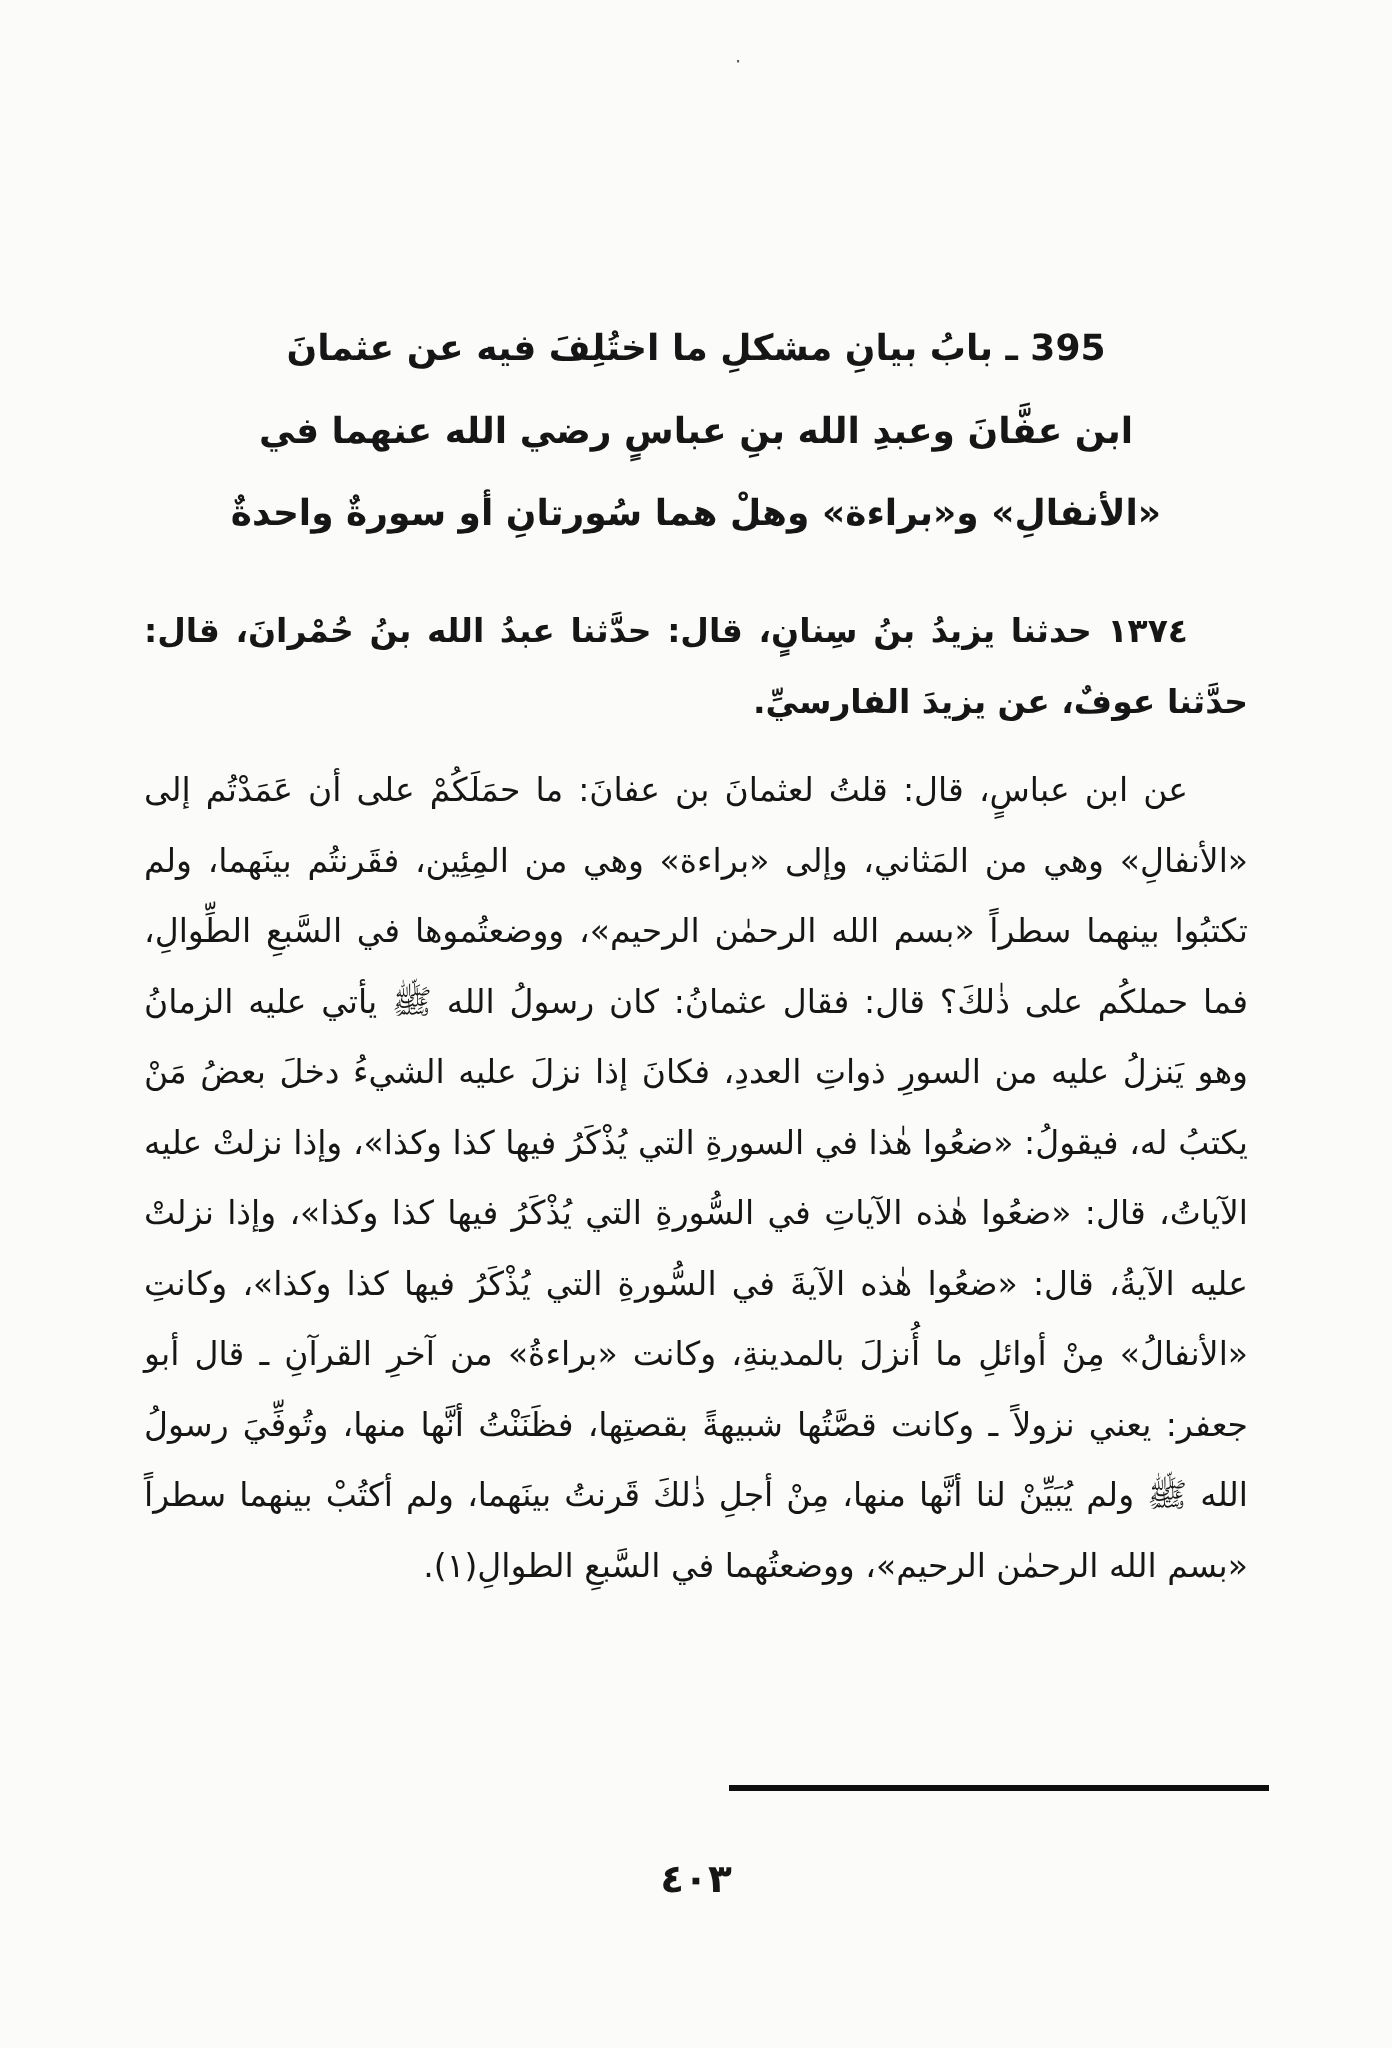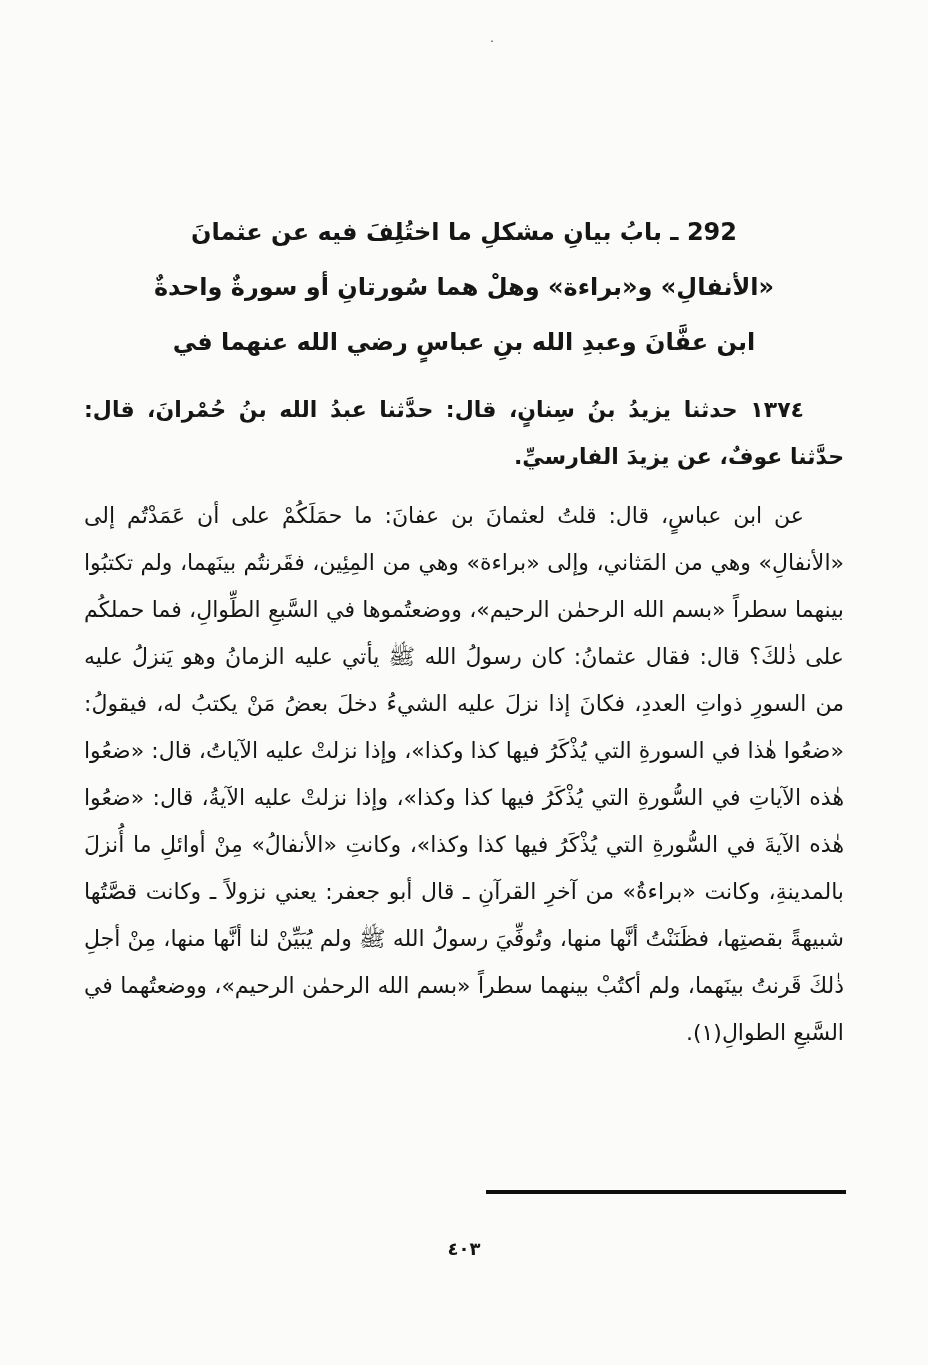--- a/index.html
+++ b/index.html
@@ -46,21 +46,21 @@
     top: 386px;
     right: 84px;
     left: 84px;
     height: 798px;
     overflow: hidden;
     font-size: 22px;
     line-height: 47px;
     text-align: justify;
   }
   .content p {
-    margin: 0;
+    margin: 12px;
     text-indent: 40px;
   }
   .content p.isnad {
     font-weight: bold;
     margin-bottom: 12px;
   }
   .footnote-rule {
     position: absolute;
     top: 1190px;
     right: 82px;
@@ -77,35 +77,35 @@
     line-height: 30px;
     text-align: justify;
   }
   .page-number {
     position: absolute;
     top: 1238px;
     left: 0;
     right: 0;
     text-align: center;
     font-weight: bold;
-    font-size: 18px;
+    font-size: 26px;
     letter-spacing: 2px;
   }
 </style>
 </head>
 <body>
 
 <div class="page">
 
   <div class="top-mark">·</div>
 
   <div class="heading">
-    <div class="h-line">292 ـ بابُ بيانِ مشكلِ ما اختُلِفَ فيه عن عثمانَ</div>
+    <div class="h-line">395 ـ بابُ بيانِ مشكلِ ما اختُلِفَ فيه عن عثمانَ</div>
+    <div class="h-line">ابن عفَّانَ وعبدِ الله بنِ عباسٍ رضي الله عنهما في</div>
     <div class="h-line">«الأنفالِ» و«براءة» وهلْ هما سُورتانِ أو سورةٌ واحدةٌ</div>
-    <div class="h-line">ابن عفَّانَ وعبدِ الله بنِ عباسٍ رضي الله عنهما في</div>
   </div>
 
   <div class="content">
     <p class="isnad">١٣٧٤ حدثنا يزيدُ بنُ سِنانٍ، قال: حدَّثنا عبدُ الله بنُ حُمْرانَ، قال: حدَّثنا عوفٌ، عن يزيدَ الفارسيِّ.</p>
     <p class="matn">عن ابن عباسٍ، قال: قلتُ لعثمانَ بن عفانَ: ما حمَلَكُمْ على أن عَمَدْتُم إلى «الأنفالِ» وهي من المَثاني، وإلى «براءة» وهي من المِئِين، فقَرنتُم بينَهما، ولم تكتبُوا بينهما سطراً «بسم الله الرحمٰن الرحيم»، ووضعتُموها في السَّبعِ الطِّوالِ، فما حملكُم على ذٰلكَ؟ قال: فقال عثمانُ: كان رسولُ الله ﷺ يأتي عليه الزمانُ وهو يَنزلُ عليه من السورِ ذواتِ العددِ، فكانَ إذا نزلَ عليه الشيءُ دخلَ بعضُ مَنْ يكتبُ له، فيقولُ: «ضعُوا هٰذا في السورةِ التي يُذْكَرُ فيها كذا وكذا»، وإذا نزلتْ عليه الآياتُ، قال: «ضعُوا هٰذه الآياتِ في السُّورةِ التي يُذْكَرُ فيها كذا وكذا»، وإذا نزلتْ عليه الآيةُ، قال: «ضعُوا هٰذه الآيةَ في السُّورةِ التي يُذْكَرُ فيها كذا وكذا»، وكانتِ «الأنفالُ» مِنْ أوائلِ ما أُنزلَ بالمدينةِ، وكانت «براءةُ» من آخرِ القرآنِ ـ قال أبو جعفر: يعني نزولاً ـ وكانت قصَّتُها شبيهةً بقصتِها، فظَنَنْتُ أنَّها منها، وتُوفِّيَ رسولُ الله ﷺ ولم يُبَيِّنْ لنا أنَّها منها، مِنْ أجلِ ذٰلكَ قَرنتُ بينَهما، ولم أكتُبْ بينهما سطراً «بسم الله الرحمٰن الرحيم»، ووضعتُهما في السَّبعِ الطوالِ(١).</p>
   </div>
 
   <div class="footnote-rule"></div>
 
 

